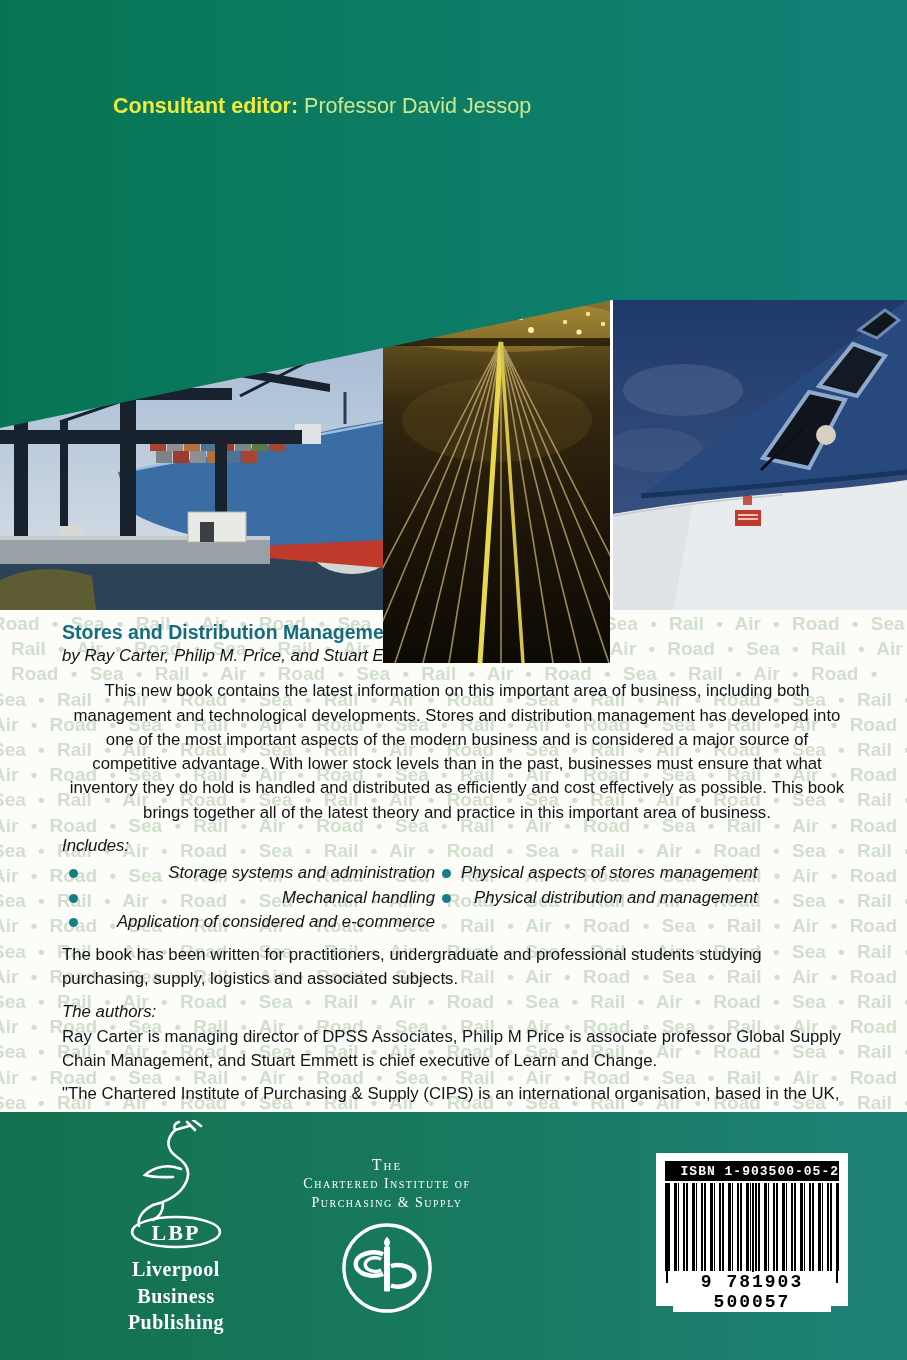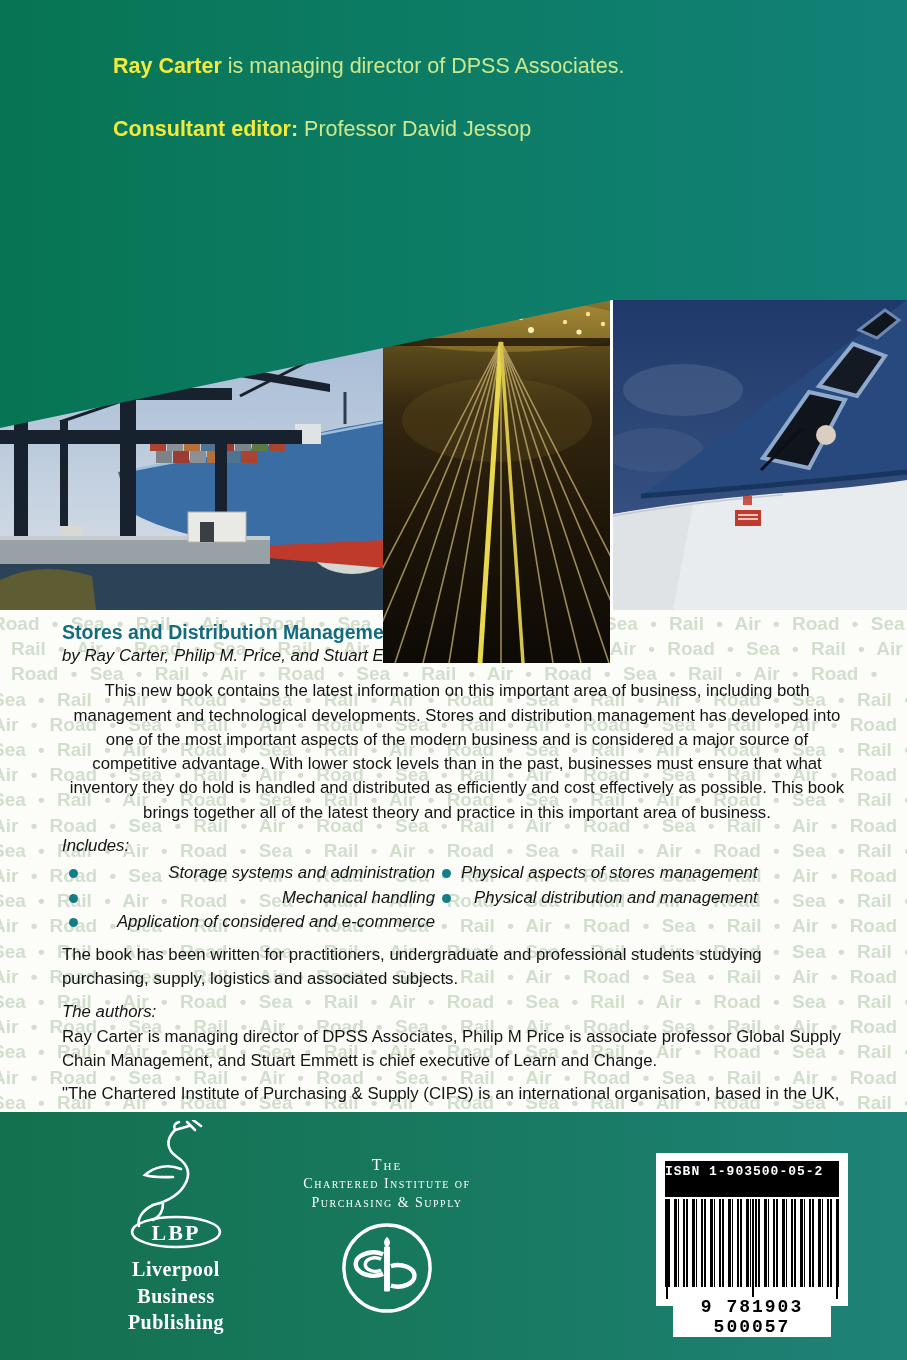--- a/index.html
+++ b/index.html
@@ -51,28 +51,28 @@
             letter-spacing:0.5px;}
   .cips-block{position:absolute;left:272px;top:44px;width:230px;text-align:center;
               font-family:"Liberation Serif",serif;}
   .cips-l1{font-variant:small-caps;font-size:16px;letter-spacing:2px;line-height:18px;}
   .cips-l2,.cips-l3{font-variant:small-caps;font-size:14px;letter-spacing:1.5px;line-height:19px;}
   .cips-emblem{margin-top:9px;}
 
   .barcode-box{position:absolute;left:656px;top:41px;width:192px;height:153px;background:#fff;
                padding:8px 9px;box-sizing:border-box;}
   .isbn-strip{background:#000;color:#fff;font-family:"Liberation Mono",monospace;font-weight:bold;
-              font-size:13px;letter-spacing:1px;text-align:left;padding:3px 0 18px;}
+              font-size:13px;letter-spacing:1px;text-align:right;padding:3px 0 2px;}
   .bars{position:relative;height:88px;margin-top:2px;
         background:repeating-linear-gradient(90deg,#000 0 2px,#fff 2px 3px,#000 3px 5px,#fff 5px 9px,
                    #000 9px 12px,#fff 12px 13px,#000 13px 14px,#fff 14px 18px);}
   .guard{position:absolute;top:0;width:2px;height:100px;background:#000;}
   .guard.g1{left:1px;} .guard.g2{left:50%;} .guard.g3{right:1px;}
   .digits{font-family:"Liberation Mono",monospace;font-weight:bold;font-size:18px;letter-spacing:2px;
-          color:#000;margin-top:10px;text-align:center;background:#fff;position:relative;z-index:1;
+          color:#000;margin-top:1px;text-align:center;background:#fff;position:relative;z-index:1;
           width:158px;margin-left:8px;}
 </style>
 </head>
 <body>
 
 <div class="page">
 
   <section class="white-section">
     <div class="watermark">Road • Sea • Rail • Air • Road • Sea • Rail • Air • Road • Sea • Rail • Air • Road • Sea • Rail • Air • Road • Sea • Rail • Air • Road • Sea • Rail • Air • Road • Sea • Rail • Air • Road • Sea • Rail • Air • Road • Sea • Rail • Air • Road • Sea • Rail • Air • Road • Sea • Rail • Air • Road • Sea • Rail • Air • Road • Sea • Rail • Air • Road • Sea • Rail • Air • Road • Sea • Rail • Air • Road • Sea • Rail • Air • Road • Sea • Rail • Air • Road • Sea • Rail • Air • Road • Sea • Rail • Air • Road • Sea • Rail • Air • Road • Sea • Rail • Air • Road • Sea • Rail • Air • Road • Sea • Rail • Air • Road • Sea • Rail • Air • Road • Sea • Rail • Air • Road • Sea • Rail • Air • Road • Sea • Rail • Air • Road • Sea • Rail • Air • Road • Sea • Rail • Air • Road • Sea • Rail • Air • Road • Sea • Rail • Air • Road • Sea • Rail • Air • Road • Sea • Rail • Air • Road • Sea • Rail • Air • Road • Sea • Rail • Air • Road • Sea • Rail • Air • Road • Sea • Rail • Air • Road • Sea • Rail • Air • Road • Sea • Rail • Air • Road • Sea • Rail • Air • Road • Sea • Rail • Air • Road • Sea • Rail • Air • Road • Sea • Rail • Air • Road • Sea • Rail • Air • Road • Sea • Rail • Air • Road • Sea • Rail • Air • Road • Sea • Rail • Air • Road • Sea • Rail • Air • Road • Sea • Rail • Air • Road • Sea • Rail • Air • Road • Sea • Rail • Air • Road • Sea • Rail • Air • Road • Sea • Rail • Air • Road • Sea • Rail • Air • Road • Sea • Rail • Air • Road • Sea • Rail • Air • Road • Sea • Rail • Air • Road • Sea • Rail • Air • Road • Sea • Rail • Air • Road • Sea • Rail • Air • Road • Sea • Rail • Air • Road • Sea • Rail • Air • Road • Sea • Rail • Air • Road • Sea • Rail • Air • Road • Sea • Rail • Air • Road • Sea • Rail • Air • Road • Sea • Rail • Air • Road • Sea • Rail • Air • Road • Sea • Rail • Air • Road • Sea • Rail • Air • Road • Sea • Rail • Air • Road • Sea • Rail • Air • Road • Sea • Rail • Air • Road • Sea • Rail • Air • Road • Sea • Rail • Air • Road • Sea • Rail • Air • Road • Sea • Rail • Air • Road • Sea • Rail • Air • Road • Sea • Rail • Air • Road • Sea • Rail • Air • Road • Sea • Rail • Air • Road • Sea • Rail • Air • Road • Sea • Rail • Air • Road • Sea • Rail • Air • Road • Sea • Rail • Air • Road • Sea • Rail • Air • Road • Sea • Rail • Air • Road • Sea • Rail • Air • Road • Sea • Rail • Air • Road • Sea • Rail • Air • Road • Sea • Rail • Air • Road • Sea • Rail • Air • Road • Sea • Rail • Air • Road • Sea • Rail • Air • Road • Sea • Rail • Air • Road • Sea • Rail • Air • Road • Sea • Rail • Air • Road • Sea • Rail • Air • Road • Sea • Rail • Air • Road • Sea • Rail • Air • Road • Sea • Rail • Air • Road • Sea • Rail • Air • Road • Sea • Rail • Air • Road • Sea • Rail • Air • Road • Sea • Rail • Air • Road • Sea • Rail • Air • Road • Sea • Rail • Air • Road • Sea • Rail • Air • Road • Sea • Rail • Air • Road • Sea • Rail • Air • </div>
     <div class="content">
@@ -231,21 +231,20 @@
       <path d="M0 216 Q80 202 170 195" stroke="#c3cad0" stroke-width="1.5" fill="none"></path>
       <rect x="122" y="210" width="26" height="16" fill="#bf3a2c"></rect>
       <rect x="125" y="214" width="20" height="2" fill="#fff" opacity="0.7"></rect>
       <rect x="125" y="218" width="20" height="2" fill="#fff" opacity="0.7"></rect>
       <rect x="130" y="196" width="9" height="9" fill="#bf3a2c" opacity="0.85"></rect>
     </svg>
   </div>
 
   <div class="bg-top"></div>
   <div class="top-text">
-    <p><b>Ray Carter</b><span>  is managing director of DPSS Associates.</span></p>
     <p class="consultant"><b>Consultant editor:</b><span> Professor David Jessop</span></p>
   </div>
 
   <section class="bottom-band">
 
     <div class="lbp-block">
       <svg width="150" height="132" viewBox="0 0 150 132">
         <g stroke="#fff" fill="none" stroke-width="2.6" stroke-linecap="round">
           <path d="M74 10 C64 20 66 30 76 37 C88 45 90 55 83 66 C76 77 62 83 52 85"></path>
           <path d="M74 10 C72 6 74 3 78 2"></path>

